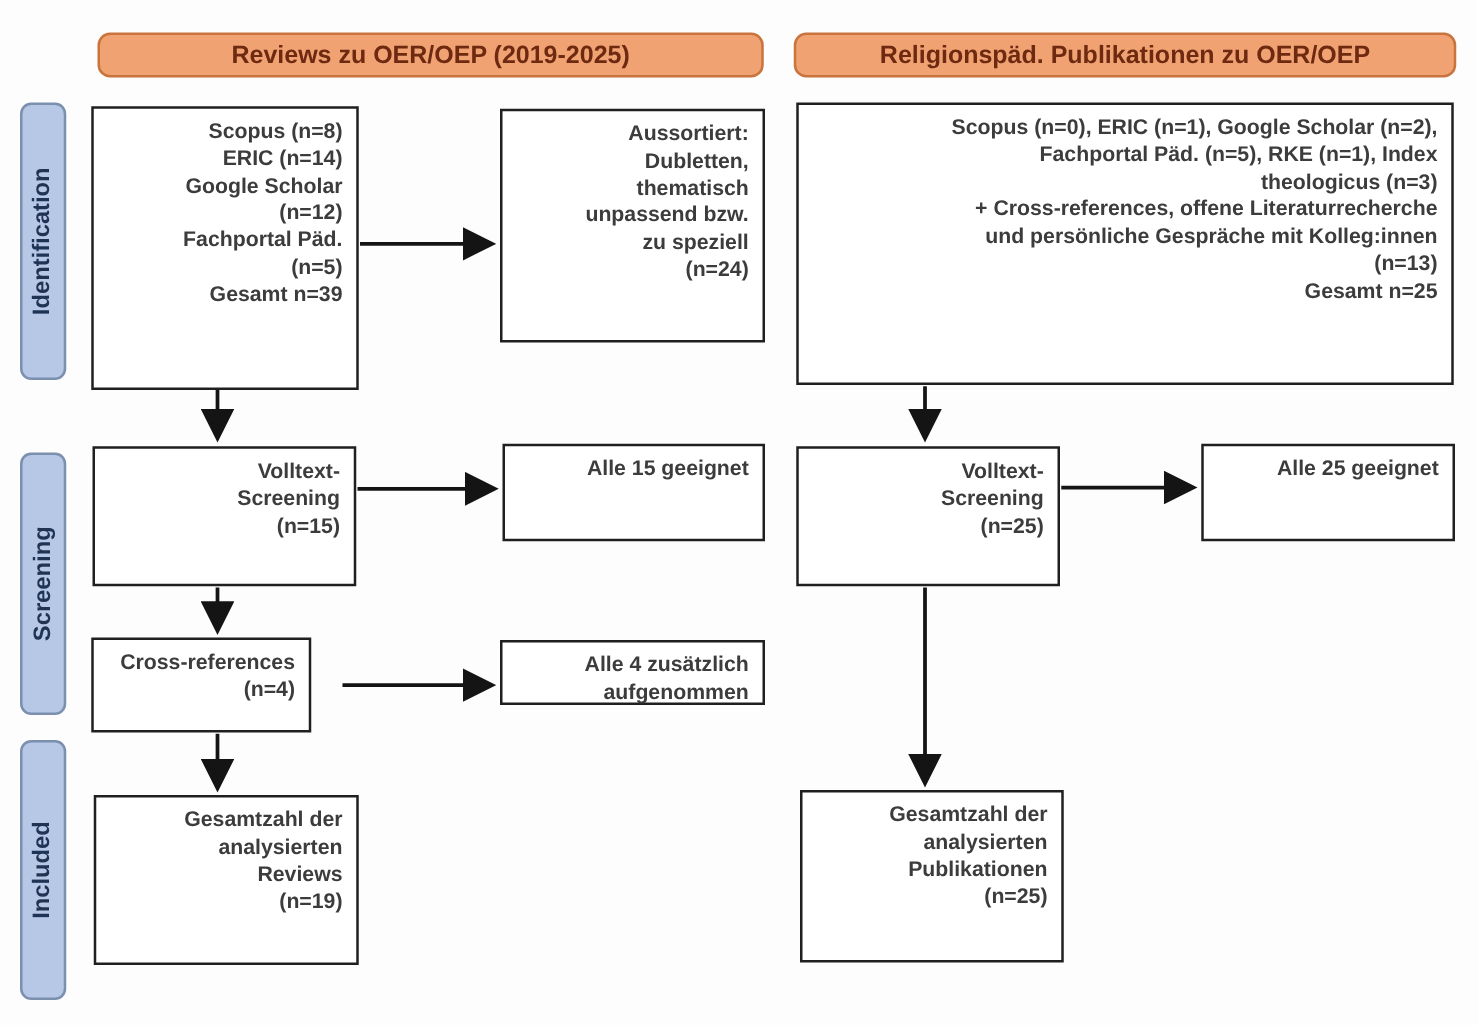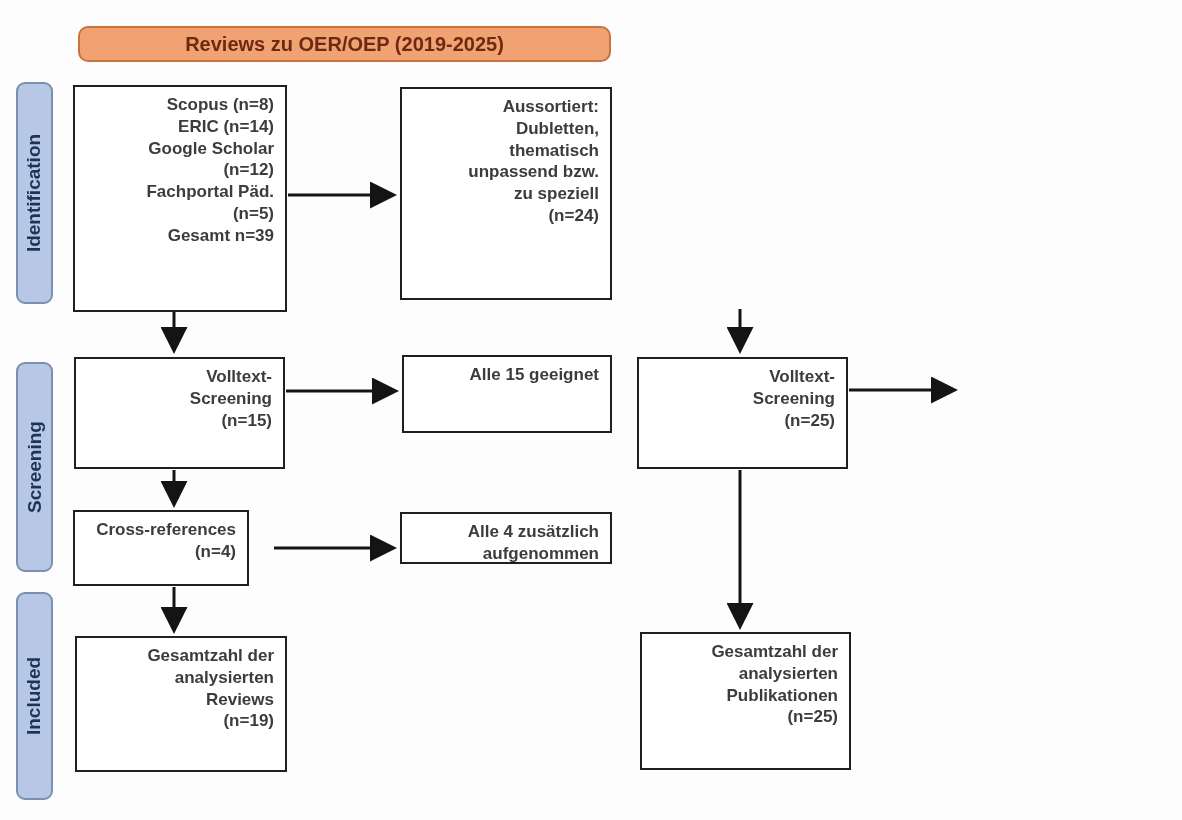--- a/index.html
+++ b/index.html
@@ -76,60 +76,69 @@
     height:820px;
     pointer-events:none;
   }
 </style>
 </head>
 <body>
 
 <div class="canvas">
 
   <div class="col-header" style="left:78px;top:26px;width:533px;height:36px;">Reviews zu OER/OEP (2019-2025)</div>
+  <div class="col-header" style="left:635px;top:26px;width:530px;height:36px;">Religionspäd. Publikationen zu OER/OEP</div>
 
   <div class="stage" style="left:16px;top:82px;width:37px;height:222px;">
     <span>Identification</span>
   </div>
   <div class="stage" style="left:16px;top:362px;width:37px;height:210px;">
     <span>Screening</span>
   </div>
   <div class="stage" style="left:16px;top:592px;width:37px;height:208px;">
     <span>Included</span>
   </div>
 
   <div class="fbox" style="left:73px;top:85px;width:214px;height:227px;">Scopus (n=8)
 ERIC (n=14)
 Google Scholar
 (n=12)
 Fachportal Päd.
 (n=5)
 Gesamt n=39</div>
-  <div class="fbox" style="left:400px;top:87px;width:212px;height:213px;">Aussortiert:
+  <div class="fbox" style="left:400px;top:87px;width:212px;height:187px;">Aussortiert:
 Dubletten,
 thematisch
 unpassend bzw.
 zu speziell
 (n=24)</div>
   <div class="fbox" style="left:74px;top:357px;width:211px;height:112px;">Volltext-
 Screening
 (n=15)</div>
   <div class="fbox" style="left:402px;top:355px;width:210px;height:78px;">Alle 15 geeignet</div>
   <div class="fbox" style="left:73px;top:510px;width:176px;height:76px;">Cross-references
 (n=4)</div>
   <div class="fbox" style="left:400px;top:512px;width:212px;height:52px;">Alle 4 zusätzlich
 aufgenommen</div>
   <div class="fbox" style="left:75px;top:636px;width:212px;height:136px;">Gesamtzahl der
 analysierten
 Reviews
 (n=19)</div>
 
+  <div class="fbox" style="left:637px;top:82px;width:526px;height:226px;">Scopus (n=0), ERIC (n=1), Google Scholar (n=2),
+Fachportal Päd. (n=5), RKE (n=1), Index
+theologicus (n=3)
++ Cross-references, offene Literaturrecherche
+und persönliche Gespräche mit Kolleg:innen
+(n=13)
+Gesamt n=25</div>
   <div class="fbox" style="left:637px;top:357px;width:211px;height:112px;">Volltext-
 Screening
 (n=25)</div>
+  <div class="fbox" style="left:961px;top:355px;width:203px;height:78px;">Alle 25 geeignet</div>
   <div class="fbox" style="left:640px;top:632px;width:211px;height:138px;">Gesamtzahl der
 analysierten
 Publikationen
 (n=25)</div>
 
   <svg class="arrows" viewBox="0 0 1182 820" xmlns="http://www.w3.org/2000/svg">
     <defs>
       <marker id="ah" markerWidth="9" markerHeight="9" refX="7" refY="4.5" orient="auto">
         <path d="M0,0 L9,4.5 L0,9 z" fill="#141414"></path>
       </marker>

